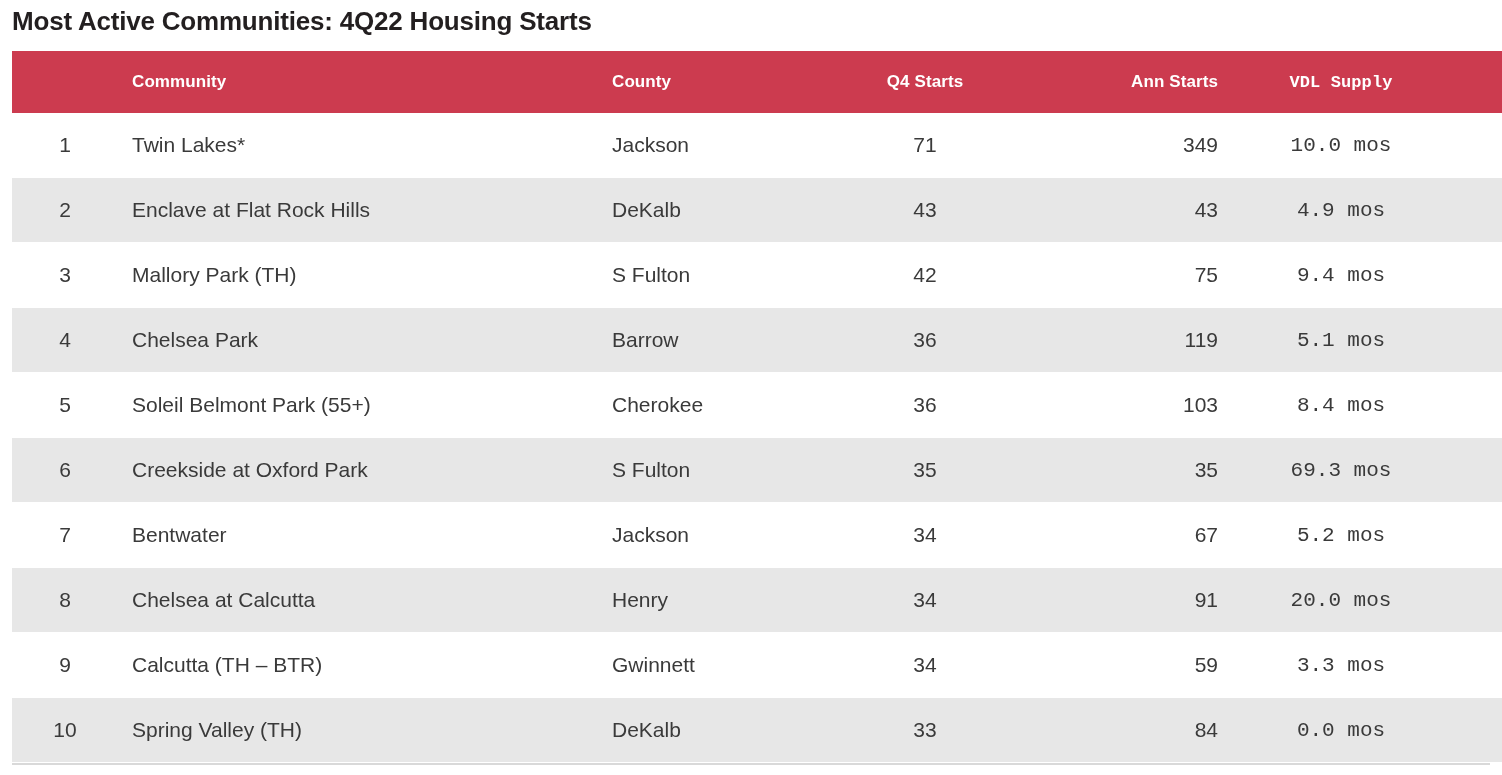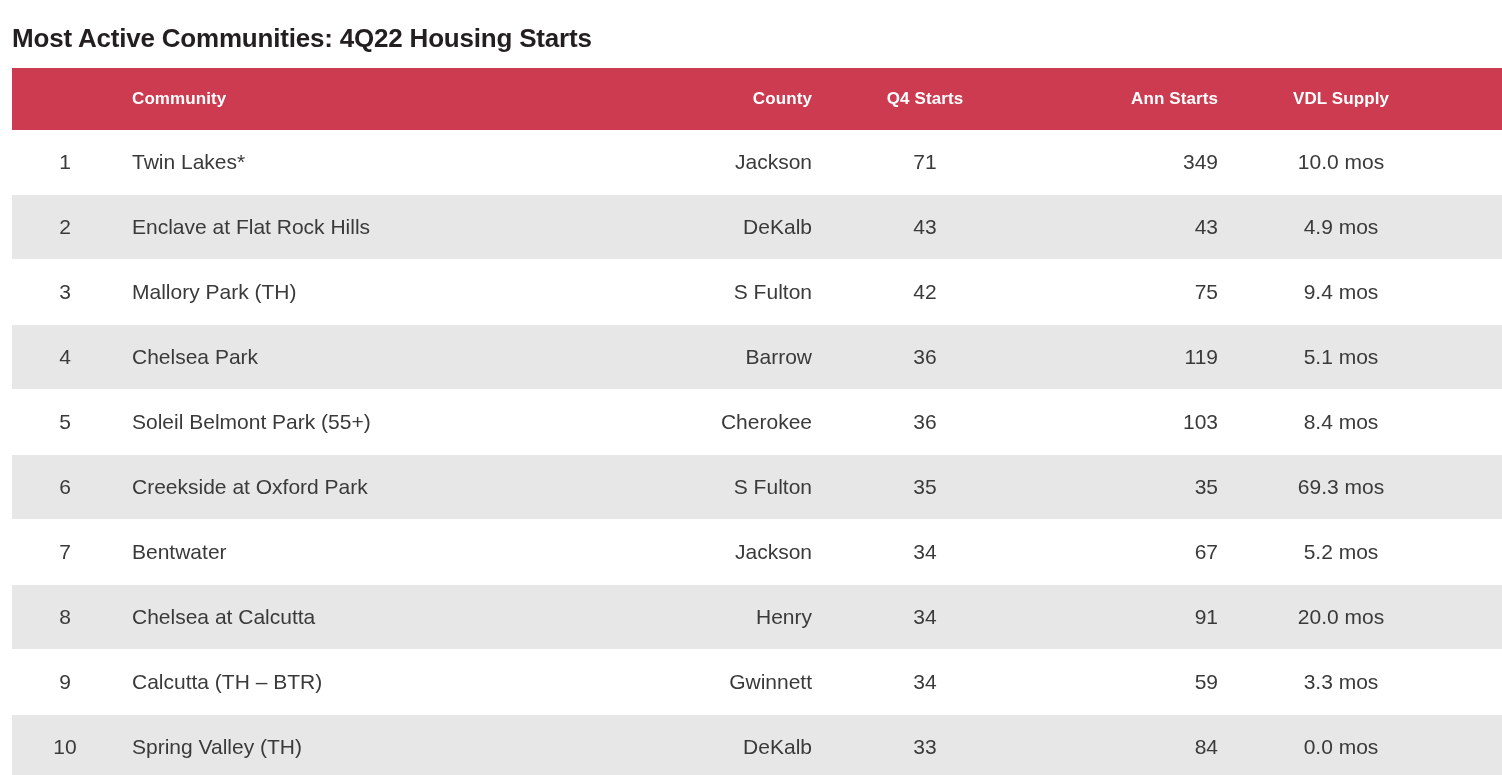--- a/index.html
+++ b/index.html
@@ -12,21 +12,21 @@
     background: #ffffff;
     font-family: "Liberation Sans", sans-serif;
     color: #333333;
     overflow: hidden;
   }
   .page {
     position: relative;
     width: 1502px;
     height: 775px;
     box-sizing: border-box;
-    padding: 17px 12px;
+    padding: 0 12px;
   }
   .page-title {
     font-size: 26px;
     font-weight: bold;
     color: #231f20;
     letter-spacing: -0.2px;
     padding: 6px 0 14px 0;
     margin-left: 0px;
   }
   table.data-table {
@@ -49,33 +49,34 @@
     width: 78px;
     text-align: center;
   }
   th.col-community, td.col-community {
     width: 452px;
     text-align: left;
     padding-left: 18px;
   }
   th.col-county, td.col-county {
     width: 200px;
-    text-align: right;
+    text-align: left;
   }
   th.col-q4, td.col-q4 {
     width: 170px;
     text-align: center;
   }
   th.col-ann, td.col-ann {
     width: 180px;
     text-align: right;
   }
   th.col-vdl, td.col-vdl {
     width: 190px;
     text-align: center;
+    font-family: Liberation Mono, monospace;
   }
   th.col-price, td.col-price {
     width: 208px;
     text-align: center;
     padding-right: 22px;
   }
   table.data-table tbody td {
     font-size: 21px;
     color: #3a3a3a;
     height: 64px;

